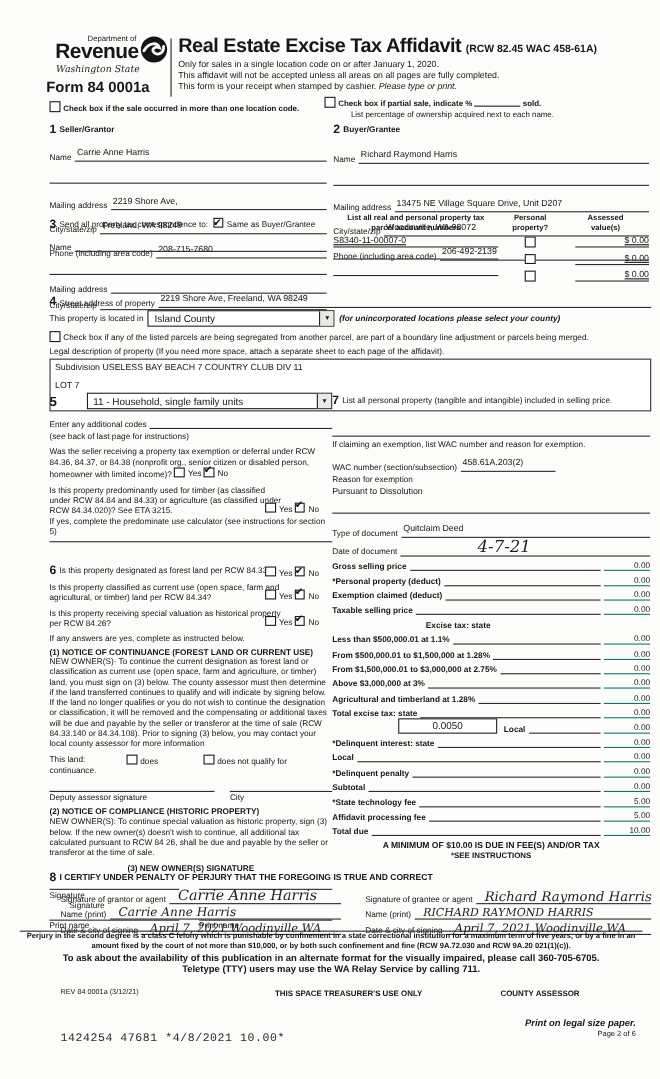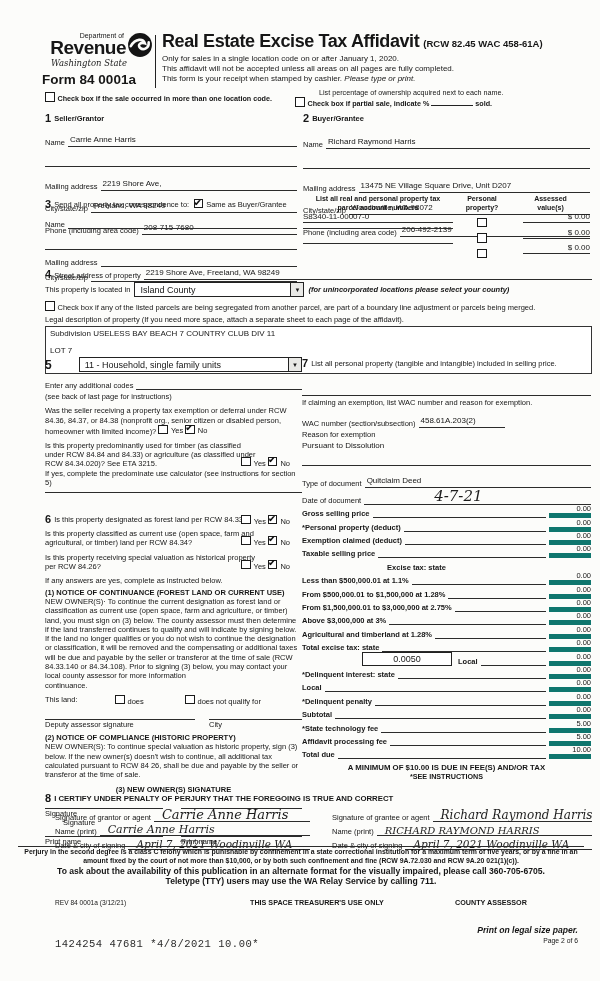--- a/index.html
+++ b/index.html
@@ -16,23 +16,23 @@
   .cb{display:inline-block;width:7.5px;height:7.5px;border:1px solid #1a1a1a;position:relative;vertical-align:-1px;margin-right:3px;background:#fff;flex:0 0 auto;}
   .cb.checked::after{content:"✔";position:absolute;left:-1px;top:-3px;font-size:9.5px;color:#0d0d0d;}
   .select{display:inline-flex;border:1px solid #222;height:13px;align-items:center;background:#fff;}
   .select .sv{padding:12px 5px;font-size:9px;line-height:12px;}
   .select .arrow{width:12px;align-self:stretch;border-left:1px solid #222;display:flex;align-items:center;justify-content:center;font-size:6px;background:#e9e9e6;}
   .hand{font-family:"DejaVu Serif",serif;font-style:italic;color:#1c1c1c;}
   .hr{border-top:1px solid #2b2b2b;height:0;}
   .tax-row{display:flex;align-items:flex-end;height:13.4px;}
   .tax-label{flex:0 0 auto;font-size:7.5px;white-space:nowrap;font-weight:bold;}
   .tax-fill{flex:1;border-bottom:1px solid #2b2b2b;margin:0 3px;}
-  .tax-val{width:42px;text-align:right;border-bottom:5px solid #0f766e;font-size:7.5px;}
+  .tax-val{width:42px;text-align:right;border-bottom:1px solid #0f766e;font-size:7.5px;}
   .tax-head{text-align:center;font-weight:bold;font-size:7.5px;height:13.4px;display:flex;align-items:flex-end;justify-content:center;padding-right:60px;}
-  .parcel-row{display:flex;align-items:flex-start;height:15.5px;}
+  .parcel-row{display:flex;align-items:center;height:15.5px;text-decoration:underline;}
   .p-num{width:150px;border-bottom:1px solid #2b2b2b;font-size:8px;line-height:10px;}
   .p-cbwrap{width:58px;text-align:center;}
   .p-val{flex:1;text-align:right;border-bottom:1px solid #2b2b2b;font-size:8px;line-height:10px;margin-left:12px;}
   .qblock{position:relative;}
   .yn{white-space:nowrap;font-size:7.5px;}
   .yn-abs{position:absolute;right:12px;bottom:1px;}
   .sig-hand{position:absolute;left:8px;bottom:-1px;white-space:nowrap;}
 </style>
 </head>
 <body>
@@ -65,24 +65,24 @@
     <div style="font-size:8px;line-height:10px;">This affidavit will not be accepted unless all areas on all pages are fully completed.</div>
     <div style="font-size:8px;line-height:10px;">
       <span>This form is your receipt when stamped by cashier. </span><span class="it">Please type or print.</span>
     </div>
   </div>
 
   <div class="abs t" style="left:45px;top:92px;width:250px;">
     <span class="cb"></span><span class="bold" style="font-size:7.2px;">Check box if the sale occurred in more than one location code.</span>
   </div>
   <div class="abs t" style="left:295px;top:88px;width:295px;">
-    <div style="margin-left:24px;font-size:7.2px;">List percentage of ownership acquired next to each name.</div>
     <div>
       <span class="cb"></span><span class="bold" style="font-size:7.2px;">Check box if partial sale, indicate % </span><span style="display:inline-block;width:42px;border-bottom:1px solid #222;"></span><span class="bold" style="font-size:7.2px;"> sold.</span>
     </div>
+    <div style="margin-left:24px;font-size:7.2px;">List percentage of ownership acquired next to each name.</div>
   </div>
 
   <div class="abs" style="left:45px;top:107px;width:252px;">
     <div><span class="num">1</span><span class="bold" style="font-size:7.5px;">Seller/Grantor</span></div>
     <div class="row" style="margin-top:3px;">
         <span class="lbl">Name</span>
         <span class="wl"><span class="val">Carrie Anne Harris</span></span>
       </div>
     <div class="row" style="margin-top:9px;">
         <span class="wl" style="margin-left:0;"></span>
@@ -242,26 +242,26 @@
 
     <div class="qblock t" style="margin-top:5px;">
       <div style="width:212px;">Is this property receiving special valuation as historical property per RCW 84.26?</div>
       <span class="yn yn-abs"><span class="cb"></span><span>Yes</span> <span class="cb checked"></span><span>No</span></span>
     </div>
 
     <div class="t" style="margin-top:5px;">If any answers are yes, complete as instructed below.</div>
     <div class="t bold" style="margin-top:2px;">(1) NOTICE OF CONTINUANCE (FOREST LAND OR CURRENT USE)</div>
     <div class="t">NEW OWNER(S)· To continue the current designation as forest land or classification as current use (open space, farm and agriculture, or timber) land, you must sign on (3) below. The county assessor must then determine if the land transferred continues to qualify and will indicate by signing below. If the land no longer qualifies or you do not wish to continue the designation or classification, it will be removed and the compensating or additional taxes will be due and payable by the seller or transferor at the time of sale (RCW 84.33.140 or 84.34.108). Prior to signing (3) below, you may contact your local county assessor for more information</div>
 
-    <div class="t">continuance.</div>
     <div class="t" style="margin-top:5px;display:flex;">
       <span style="width:70px;">This land:</span>
       <span style="width:70px;"><span class="cb"></span><span>does</span></span>
       <span><span class="cb"></span><span>does not qualify for</span></span>
     </div>
+    <div class="t">continuance.</div>
 
     <div style="display:flex;margin-top:13px;">
       <span style="width:150px;border-bottom:1px solid #2b2b2b;"></span>
       <span style="flex:1;border-bottom:1px solid #2b2b2b;margin-left:14px;"></span>
     </div>
     <div style="display:flex;" class="t">
       <span style="width:150px;">Deputy assessor signature</span>
       <span style="flex:1;margin-left:14px;">City</span>
     </div>
 

